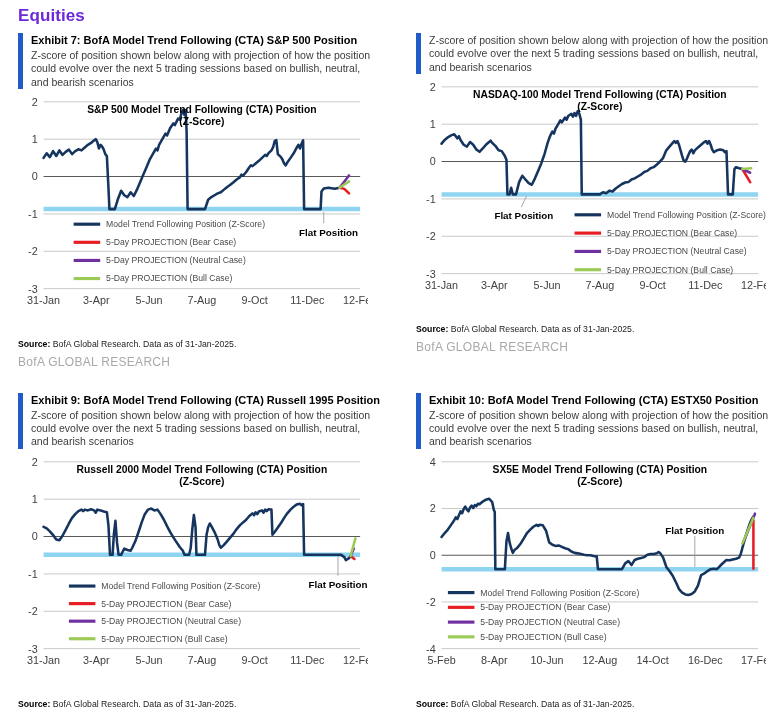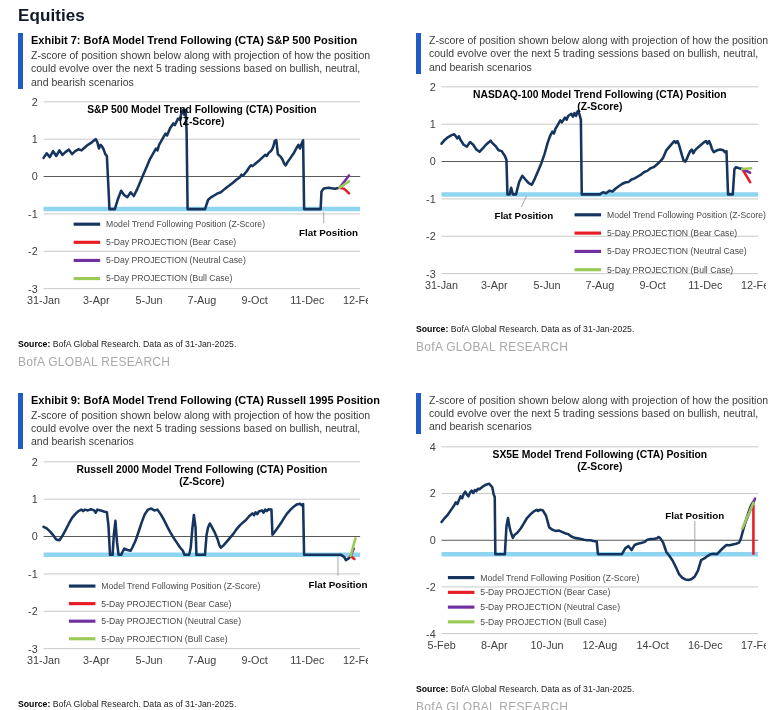--- a/index.html
+++ b/index.html
@@ -19,21 +19,21 @@
   .t-legend { font-size: 8.8px; fill: #4a4a4a; }
   .t-flat { font-size: 10px; font-weight: bold; fill: #000000; }
   .source { font-size: 8.7px; color: #222; margin-top: 13px; }
   .source b { color: #000; }
   .brand { text-align: left; font-size: 12px; letter-spacing: 0.3px; margin-top: 6px; padding-right: 4px; }
 </style>
 </head>
 <body>
 
 <div class="page">
-  <h1 class="section-title" style="color: #0f172a;">Equities</h1>
+  <h1 class="section-title" style="color: #6d28d9;">Equities</h1>
 
   <div class="grid">
 
     <article class="exhibit">
       <header class="ex-head">
         <div class="ex-bar" style="background: rgb(31, 92, 200);"></div>
         <div class="ex-text">
           <div class="ex-title">Exhibit 7: BofA Model Trend Following (CTA) S&amp;P 500 Position</div>
           <div class="ex-sub">Z-score of position shown below along with projection of how the position could evolve over the next 5 trading sessions based on bullish, neutral, and bearish scenarios</div>
         </div>
@@ -188,20 +188,21 @@
           </g>
         </svg>
       <div class="source"><b>Source:</b> <span>BofA Global Research.  Data as of 31-Jan-2025.</span></div>
       <div class="brand" style="color: rgb(169, 169, 169);">BofA GLOBAL RESEARCH</div>
     </article>
 
     <article class="exhibit">
       <header class="ex-head">
         <div class="ex-bar" style="background: rgb(31, 92, 200);"></div>
         <div class="ex-text">
+          <div class="ex-title">Exhibit 10: BofA Model Trend Following (CTA) ESTX50 Position</div>
           <div class="ex-sub">Z-score of position shown below along with projection of how the position could evolve over the next 5 trading sessions based on bullish, neutral, and bearish scenarios</div>
         </div>
       </header>
       <svg class="chart" width="350" height="234" viewBox="0 0 356 238">
           <g>
             <line x1="26" x2="348" y1="10" y2="10" stroke="#c8c8c8" stroke-width="1"></line>
             <line x1="26" x2="348" y1="57.5" y2="57.5" stroke="#c8c8c8" stroke-width="1"></line>
             <line x1="26" x2="348" y1="105" y2="105" stroke="#595959" stroke-width="1.1"></line>
             <line x1="26" x2="348" y1="152.5" y2="152.5" stroke="#c8c8c8" stroke-width="1"></line>
             <line x1="26" x2="348" y1="200" y2="200" stroke="#c8c8c8" stroke-width="1"></line>

